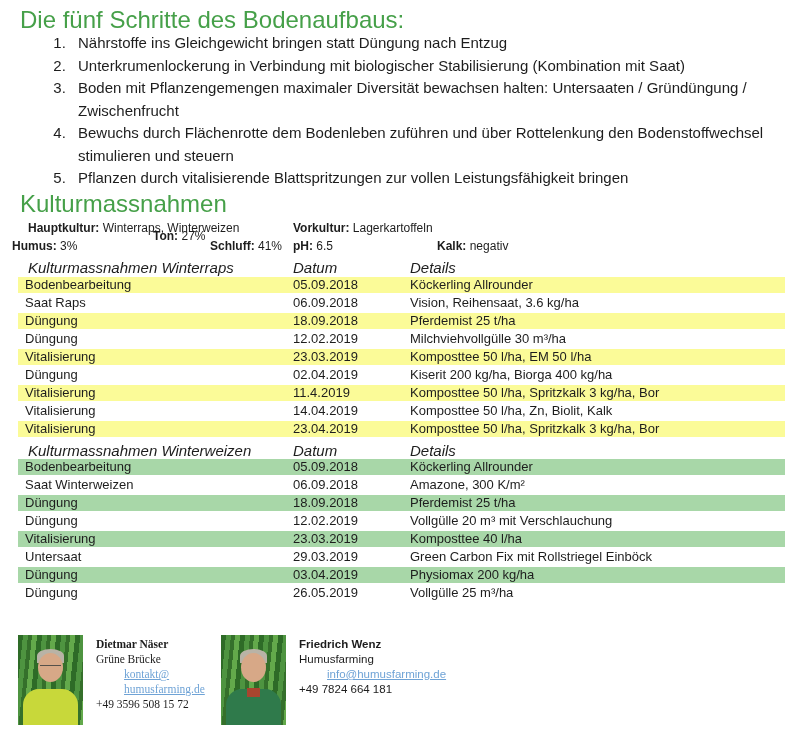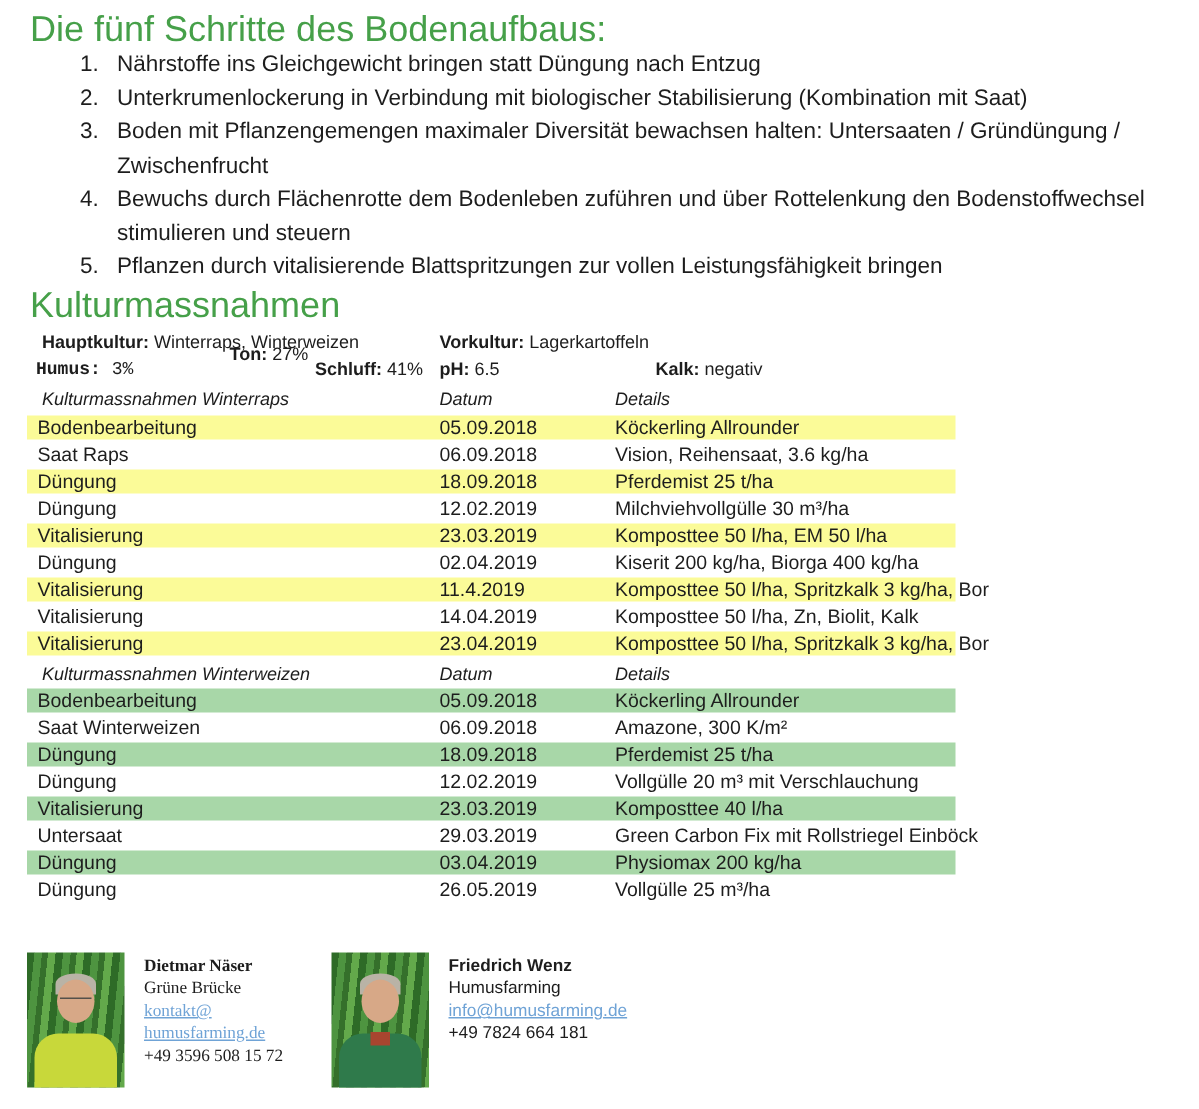--- a/index.html
+++ b/index.html
@@ -4,39 +4,39 @@
 <style>
   html,body{margin:0;padding:0;background:#fff;}
   .page{position:relative;width:799px;height:739px;background:#fff;overflow:hidden;
         font-family:"Liberation Sans",sans-serif;color:var(--text_dark,#1d1d1d);}
   .h1{position:absolute;left:20px;font-size:24px;font-weight:normal;color:var(--accent_green,#46A049);white-space:nowrap;}
   .steps{position:absolute;left:42px;top:32px;width:730px;margin:0;padding:0 0 0 28px;list-style:decimal;}
   .steps li{font-size:15px;line-height:22.5px;color:#1d1d1d;padding-left:8px;}
   .steps li span{white-space:pre-wrap;}
   .meta-pair{position:absolute;font-size:12px;white-space:nowrap;}
   .meta-pair b{font-weight:bold;}
-  .thead{position:absolute;width:799px;height:18px;font-size:12px;font-style:italic;}
+  .thead{position:absolute;width:799px;height:18px;font-size:15px;font-style:italic;}
   .thead span{position:absolute;white-space:nowrap;}
-  .trow{position:absolute;left:18px;width:619px;height:16px;font-size:13px;}
+  .trow{position:absolute;left:18px;width:767px;height:16px;font-size:13px;}
   .trow.hl-y{background:var(--hl_yellow,#FBFB98);}
   .trow.hl-g{background:var(--hl_green,#A8D7A8);}
   .trow span{position:absolute;line-height:16px;white-space:nowrap;}
   .c1{left:7px;} .c2{left:275px;} .c3{left:392px;}
   .thead .c1{left:28px;} .thead .c2{left:293px;} .thead .c3{left:410px;}
   .card{position:absolute;top:635px;display:flex;}
   .photo{width:65px;height:90px;position:relative;overflow:hidden;flex:none;
          background:repeating-linear-gradient(96deg,#2e6b27 0 5px,#4e9440 5px 10px,#35702b 10px 14px,#63a94b 14px 19px);}
   .photo .hair{position:absolute;left:19px;top:14px;width:27px;height:14px;border-radius:50% 50% 0 0;background:#b9b3a6;}
   .photo .face{position:absolute;left:20px;top:18px;width:25px;height:29px;border-radius:50%;background:#d7a887;}
   .photo .glasses{position:absolute;left:22px;top:30px;width:21px;height:4px;border-top:1px solid #55504a;}
   .photo .jacket{position:absolute;left:5px;bottom:-8px;width:55px;height:44px;border-radius:16px 16px 0 0;}
   .photo .collar{position:absolute;left:26px;bottom:28px;width:13px;height:9px;background:#a8452f;}
   .cinfo{margin-left:13px;padding-top:2px;font-size:11.5px;line-height:15px;}
   .cinfo .nm{font-weight:bold;}
-  .cinfo a{color:var(--link_blue,#6FA3D6);text-decoration:underline;display:block;}
+  .cinfo a{color:var(--link_blue,#6FA3D6);text-decoration:underline;display:block;margin-left:28px;}
   .cinfo div{white-space:nowrap;}
 </style>
 </head>
 <body>
 
 <div class="page">
 
   <div class="h1" style="top:6px;">Die fünf Schritte des Bodenaufbaus:</div>
 
   <ol class="steps">
@@ -47,21 +47,21 @@
     <li><span>Bewuchs durch Flächenrotte dem Bodenleben zuführen und über Rottelenkung den Bodenstoffwechsel
 stimulieren und steuern</span></li>
     <li><span>Pflanzen durch vitalisierende Blattspritzungen zur vollen Leistungsfähigkeit bringen</span></li>
   </ol>
 
   <div class="h1" style="top:190px;">Kulturmassnahmen</div>
 
   <div>
     <span class="meta-pair" style="left:28px;top:221px;"><b>Hauptkultur:</b> <span>Winterraps, Winterweizen</span></span>
     <span class="meta-pair" style="left:293px;top:221px;"><b>Vorkultur:</b> <span>Lagerkartoffeln</span></span>
-    <span class="meta-pair" style="left:24px;top:239px;font-family:Liberation Mono, monospace;"><b>Humus:</b> <span>3%</span></span>
+    <span class="meta-pair" style="left:12px;top:239px;"><b>Humus:</b> <span>3%</span></span>
     <span class="meta-pair" style="left:153px;top:229px;"><b>Ton:</b> <span>27%</span></span>
     <span class="meta-pair" style="left:210px;top:239px;"><b>Schluff:</b> <span>41%</span></span>
     <span class="meta-pair" style="left:293px;top:239px;"><b>pH:</b> <span>6.5</span></span>
     <span class="meta-pair" style="left:437px;top:239px;"><b>Kalk:</b> <span>negativ</span></span>
   </div>
 
   <div>
     <div class="thead" style="top:259px;">
       <span class="c1">Kulturmassnahmen Winterraps</span>
       <span class="c2">Datum</span>

